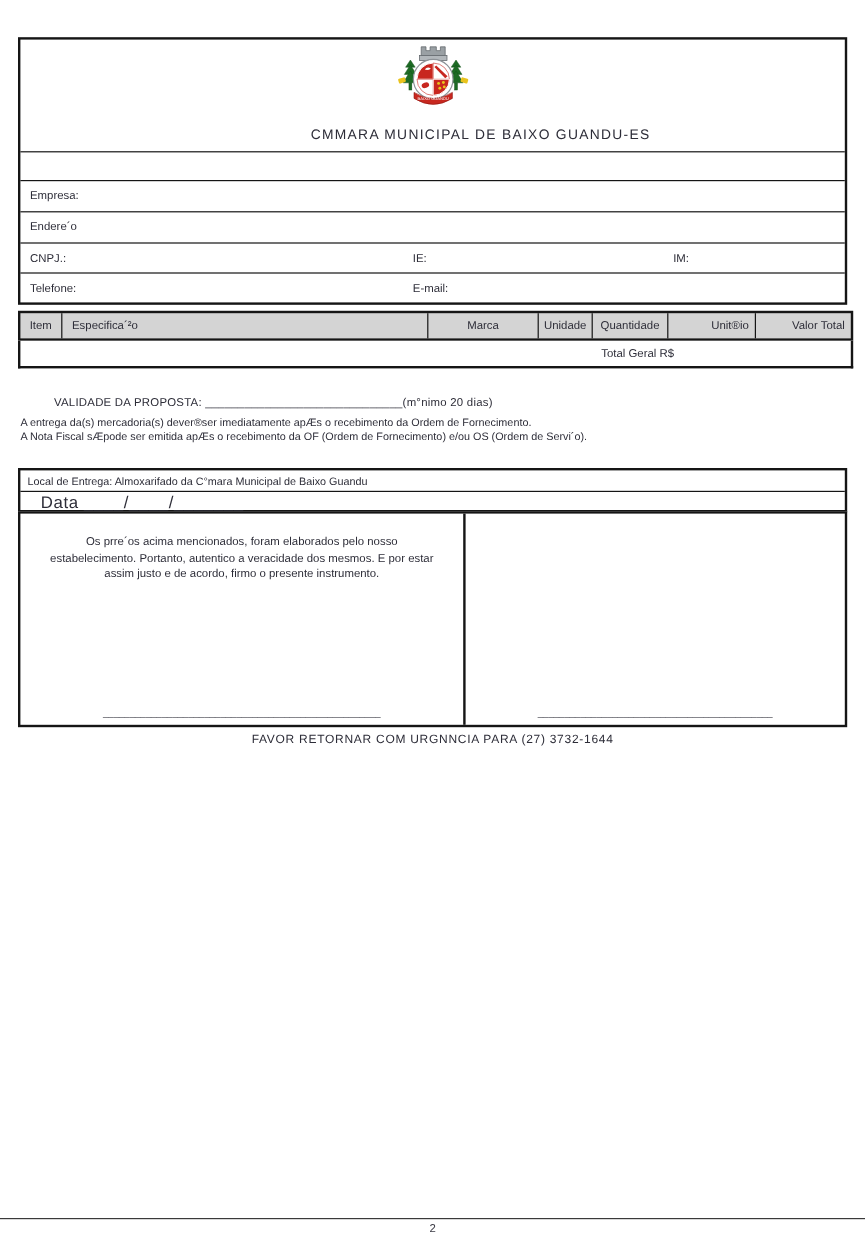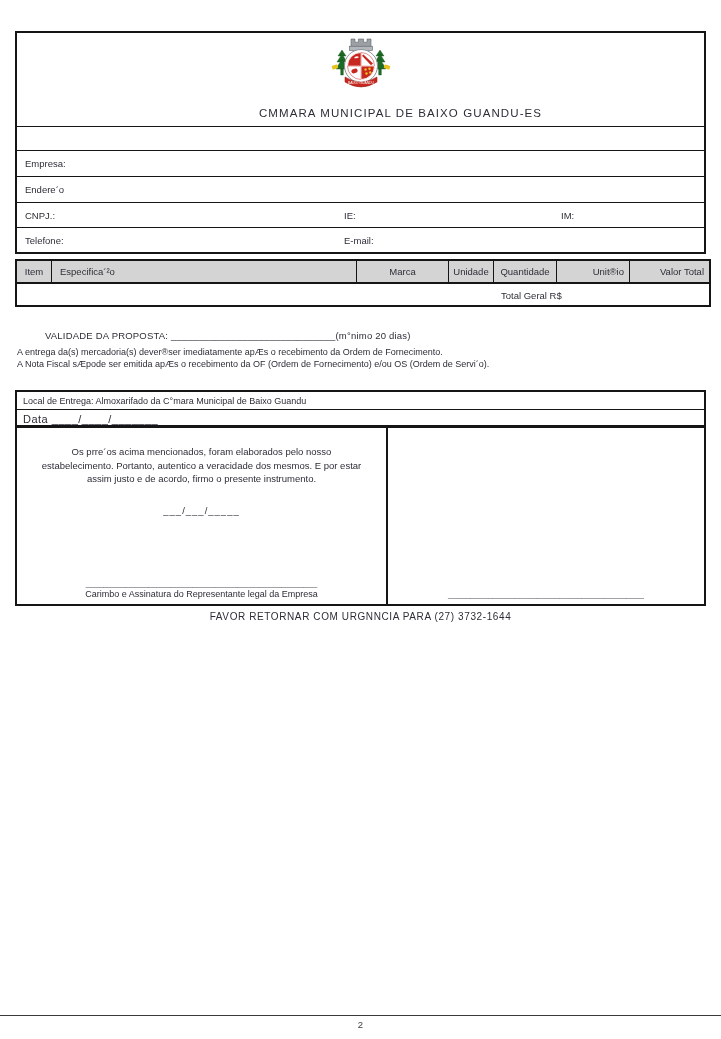--- a/index.html
+++ b/index.html
@@ -25,21 +25,21 @@
   .th.r { justify-content:flex-end; padding-right:5px; }
   .w-item{width:35px} .w-espec{width:305px} .w-marca{width:92px} .w-unid{width:45px} .w-quant{width:63px} .w-unit{width:73px} .w-vtotal{flex:1}
   .trow-total { box-sizing:border-box; border:2px solid #151515; border-top:none; height:23px; position:relative; font-size:9.5px; background:#fff; }
   .total-lbl { position:absolute; left:484px; top:50%; transform:translateY(-50%); white-space:nowrap; }
   
   .validade { position:absolute; left:17px; top:330px; font-size:9.5px; letter-spacing:0.2px; white-space:nowrap;margin-left:28px; }
   .notes { position:absolute; left:17px; top:347px; font-size:9px; line-height:11.5px; white-space:nowrap; }
   
   .localbox { position:absolute; left:15px; top:390px; width:691px; box-sizing:border-box; border:2px solid #151515; background:#fff; }
   .local-r1 { height:17px; border-bottom:1px solid #151515; display:flex; align-items:center; padding-left:6px; font-size:9px; }
-  .local-r2 { height:15px; display:flex; align-items:flex-end; padding-left:6px; font-size:11px; letter-spacing:0.5px; }
+  .local-r2 { height:15px; display:flex; align-items:flex-start; padding-left:17px; font-size:14px; letter-spacing:0.5px; }
   
   .sigbox { position:absolute; left:15px; top:426px; width:691px; height:180px; box-sizing:border-box; border:2px solid #151515; display:flex; background:#fff; }
   .sig-left { width:371px; box-sizing:border-box; border-right:2px solid #151515; position:relative; }
   .sig-right { flex:1; position:relative; }
   .declaration { margin:17px auto 0; width:330px; text-align:center; font-size:9.5px; line-height:13.5px; }
   .date-blank { text-align:center; margin-top:19px; font-size:9.5px; letter-spacing:1px; }
   .sig-bottom { position:absolute; bottom:5px; left:0; right:0; text-align:center; }
   .sig-line { font-size:8px; line-height:9px; white-space:nowrap; color:#3a3a44; }
   .sig-caption { font-size:9px; margin-top:1px; white-space:nowrap; }
   
@@ -146,24 +146,22 @@
       <span>Local de Entrega: Almoxarifado da C°mara Municipal de Baixo Guandu</span>
     </div>
     <div class="local-r2">
       <span>Data ____/____/_______</span>
     </div>
   </div>
 
   <div class="sigbox">
     <div class="sig-left">
       <div class="declaration">Os prre´os acima mencionados, foram elaborados pelo nosso estabelecimento. Portanto, autentico a veracidade dos mesmos. E por estar assim justo e de acordo, firmo o presente instrumento.</div>
-      <div class="date-blank">___/___/_____</div>
       <div class="sig-bottom">
         <div class="sig-line">____________________________________________________</div>
-        <div class="sig-caption">Carimbo e Assinatura do Representante legal da Empresa</div>
       </div>
     </div>
     <div class="sig-right">
       <div class="sig-bottom">
         <div class="sig-line">____________________________________________</div>
       </div>
     </div>
   </div>
 
   <div class="favor">FAVOR RETORNAR COM URGNNCIA PARA (27) 3732-1644</div>

